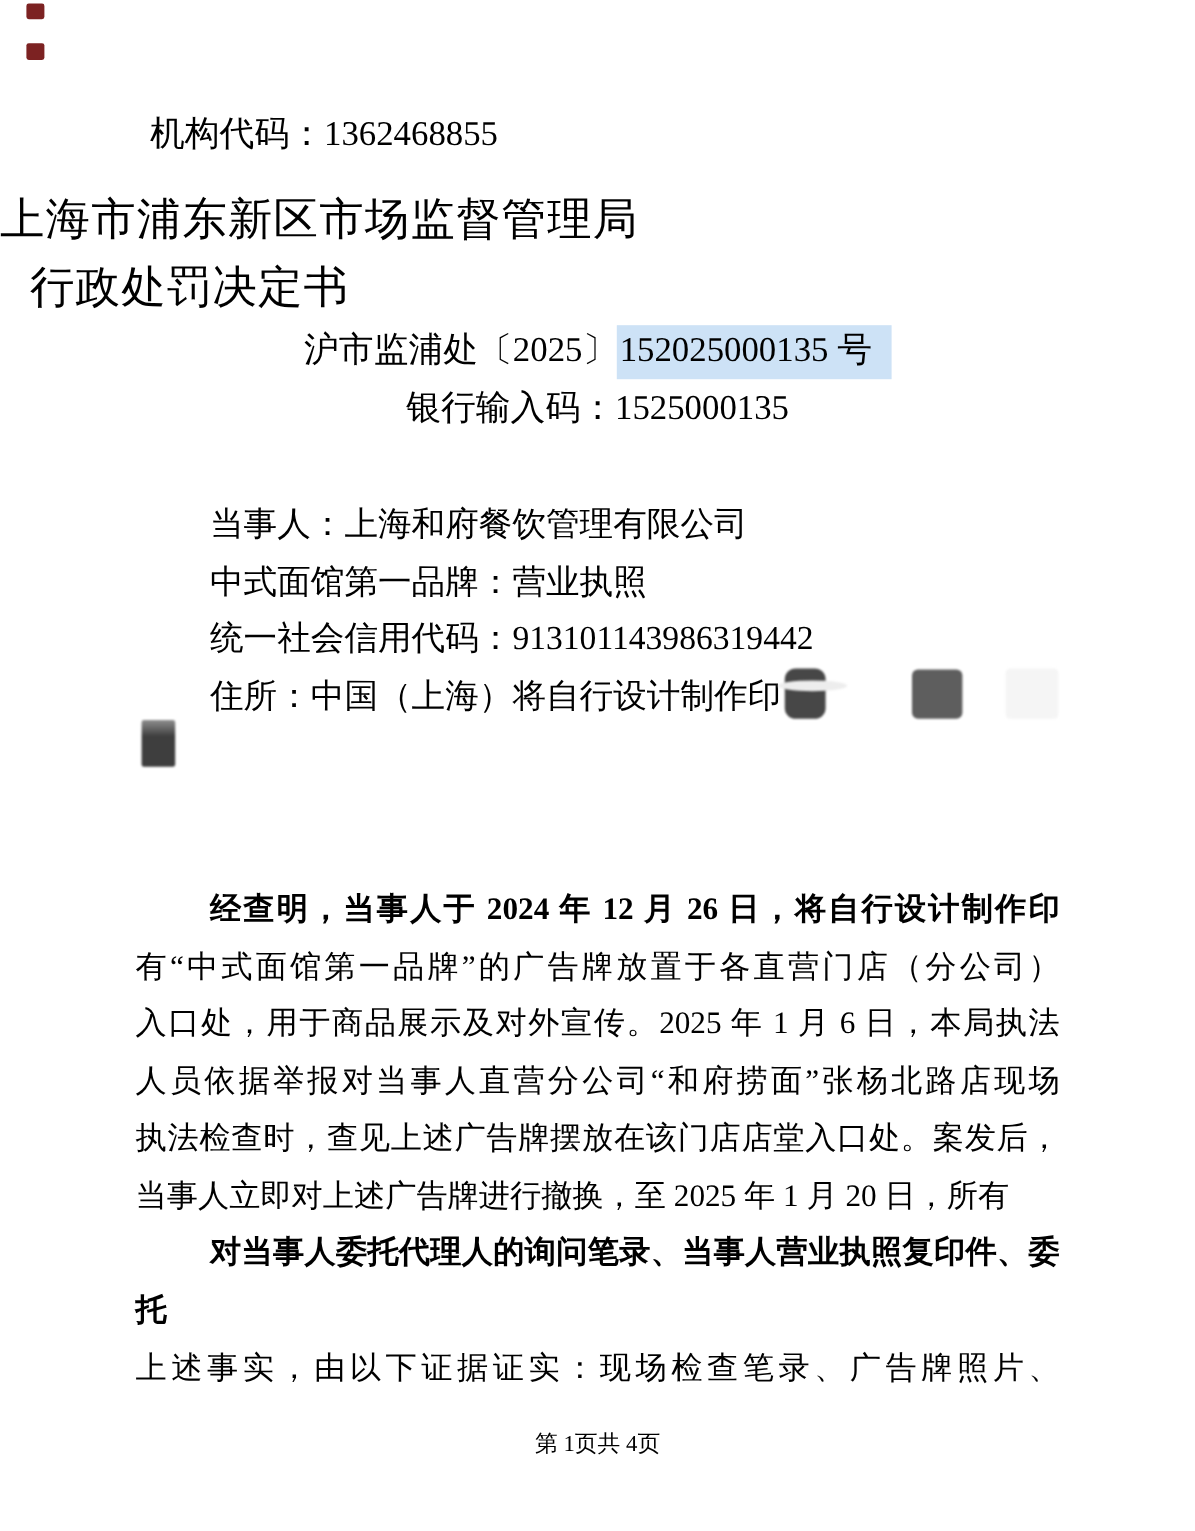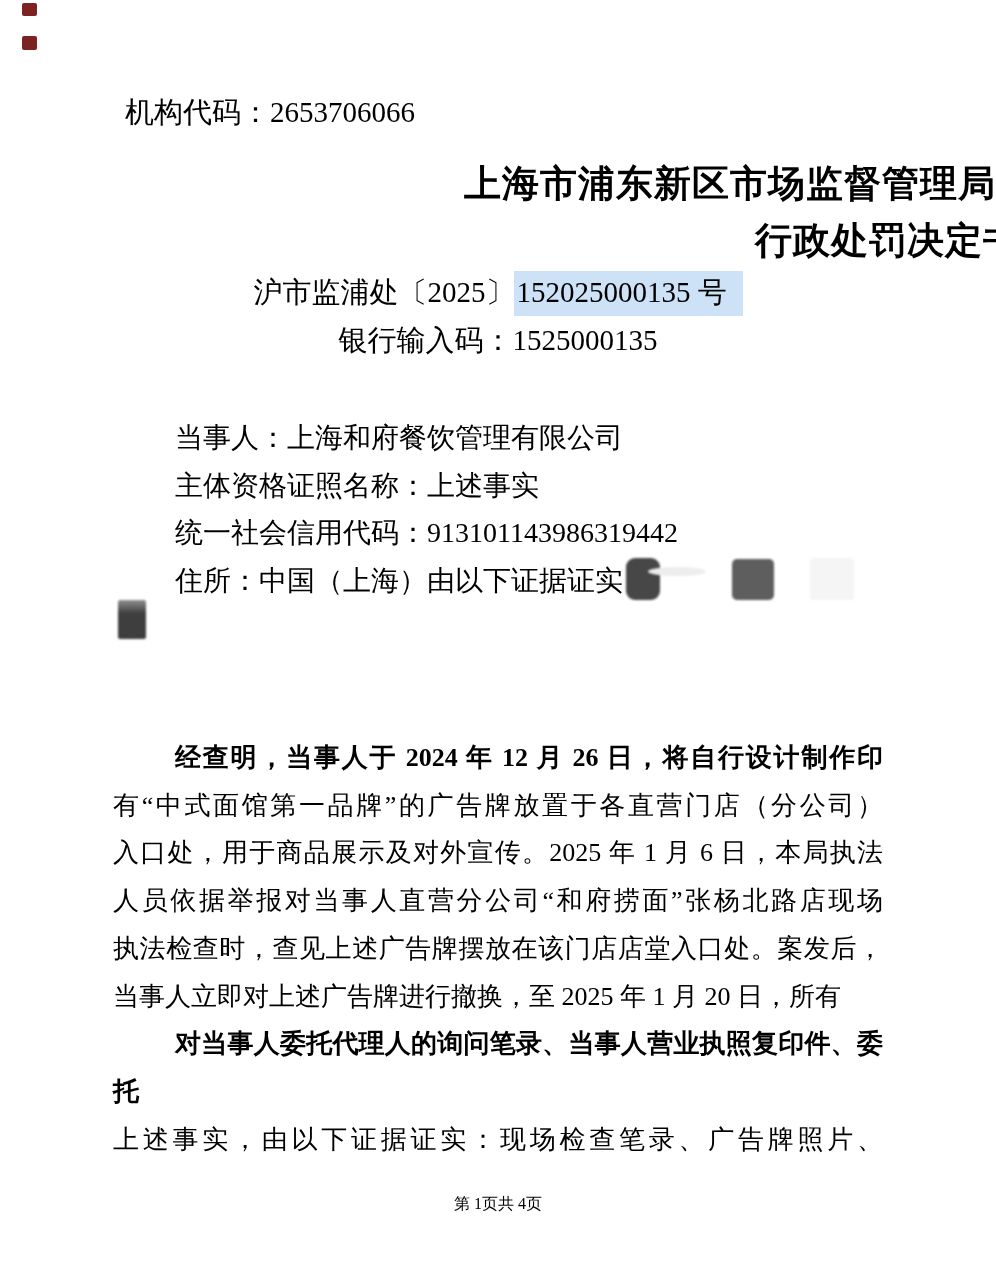--- a/index.html
+++ b/index.html
@@ -10,21 +10,21 @@
     color:var(--text,#000);
     font-family:"Liberation Serif","DejaVu Serif",serif;
     overflow:hidden;
   }
   .corner-mark{position:absolute;left:22px;width:15px;background:var(--corner-mark,#7c2222);border-radius:2px;filter:blur(0.6px);}
   .mark1{top:3px;height:13px;}
   .mark2{top:36px;height:14px;}
 
   .org-code{position:absolute;left:125px;top:92px;font-size:29px;line-height:40px;white-space:nowrap;}
 
-  .title{position:absolute;left:0;width:100%;text-align:right;font-weight:700;font-size:37px;line-height:48px;letter-spacing:1px;}
+  .title{position:absolute;left:0;width:100%;text-align:left;font-weight:400;font-size:37px;line-height:48px;letter-spacing:1px;}
   .title1{top:160px;}
   .title2{top:217px;padding-left:25px;}
 
   .case-line{position:absolute;left:0;width:100%;text-align:center;top:271px;font-size:29px;line-height:42px;white-space:nowrap;}
   .hl{background:var(--highlight-bg,#cde2f6);padding:5px 16px 8px 2px;}
 
   .bank-line{position:absolute;left:0;width:100%;text-align:center;top:319px;font-size:29px;line-height:42px;white-space:nowrap;}
 
   .party{position:absolute;left:113px;top:414px;width:790px;font-size:28px;line-height:47.7px;}
   .pline{padding-left:62px;white-space:nowrap;min-height:47.7px;}
@@ -36,44 +36,44 @@
   .rC{width:44px;height:42px;background:var(--redaction-light,#f5f5f5);border-radius:4px;margin-left:36px;filter:blur(1px);}
   .rD{position:absolute;left:118px;top:600px;width:28px;height:39px;border-radius:2px;filter:blur(0.8px);
       background:linear-gradient(180deg,#8f8f8f 0%,var(--redaction-darkest,#3e3e3e) 35%);}
   .smudge{position:absolute;left:648px;top:567px;width:58px;height:9px;background:#ededed;border-radius:50%;filter:blur(1px);}
 
   .body-block{position:absolute;left:113px;top:734px;width:770px;font-size:26px;line-height:47.7px;}
   .bline{text-align:justify;text-align-last:justify;}
   .para .bline:first-child{text-indent:62px;font-weight:bold;}
   .para.end-left .bline:last-child{text-align-last:left;}
 
-  .footer{position:absolute;left:0;width:100%;top:1189px;text-align:center;font-size:16px;line-height:30px;}
+  .footer{position:absolute;left:0;width:100%;top:1189px;text-align:center;font-size:19px;line-height:30px;}
 </style>
 </head>
 <body>
 
 <div class="page">
 
   <div class="corner-mark mark1"></div>
   <div class="corner-mark mark2"></div>
 
-  <div class="org-code">机构代码：2653706066</div>
+  <div class="org-code">机构代码：1362468855</div>
 
   <div class="title title1">上海市浦东新区市场监督管理局</div>
   <div class="title title2">行政处罚决定书</div>
 
   <div class="case-line"><span>沪市监浦处〔2025〕</span><span class="hl">152025000135 号</span></div>
 
   <div class="bank-line">银行输入码：1525000135</div>
 
   <div class="party">
     <div class="pline">当事人：上海和府餐饮管理有限公司</div>
-    <div class="pline">主体资格证照名称：上述事实</div>
+    <div class="pline">中式面馆第一品牌：营业执照</div>
     <div class="pline">统一社会信用代码：913101143986319442</div>
-    <div class="pline"><span>住所：中国（上海）由以下证据证实</span><span class="redact rA"></span><span class="redact rB"></span><span class="redact rC"></span></div>
+    <div class="pline"><span>住所：中国（上海）将自行设计制作印</span><span class="redact rA"></span><span class="redact rB"></span><span class="redact rC"></span></div>
   </div>
 
   <div class="rD"></div>
   <div class="smudge"></div>
 
   <div class="body-block">
     <div class="para end-left">
         <div class="bline">经查明，当事人于 2024 年 12 月 26 日，将自行设计制作印</div>
         <div class="bline">有“中式面馆第一品牌”的广告牌放置于各直营门店（分公司）</div>
         <div class="bline">入口处，用于商品展示及对外宣传。2025 年 1 月 6 日，本局执法</div>

